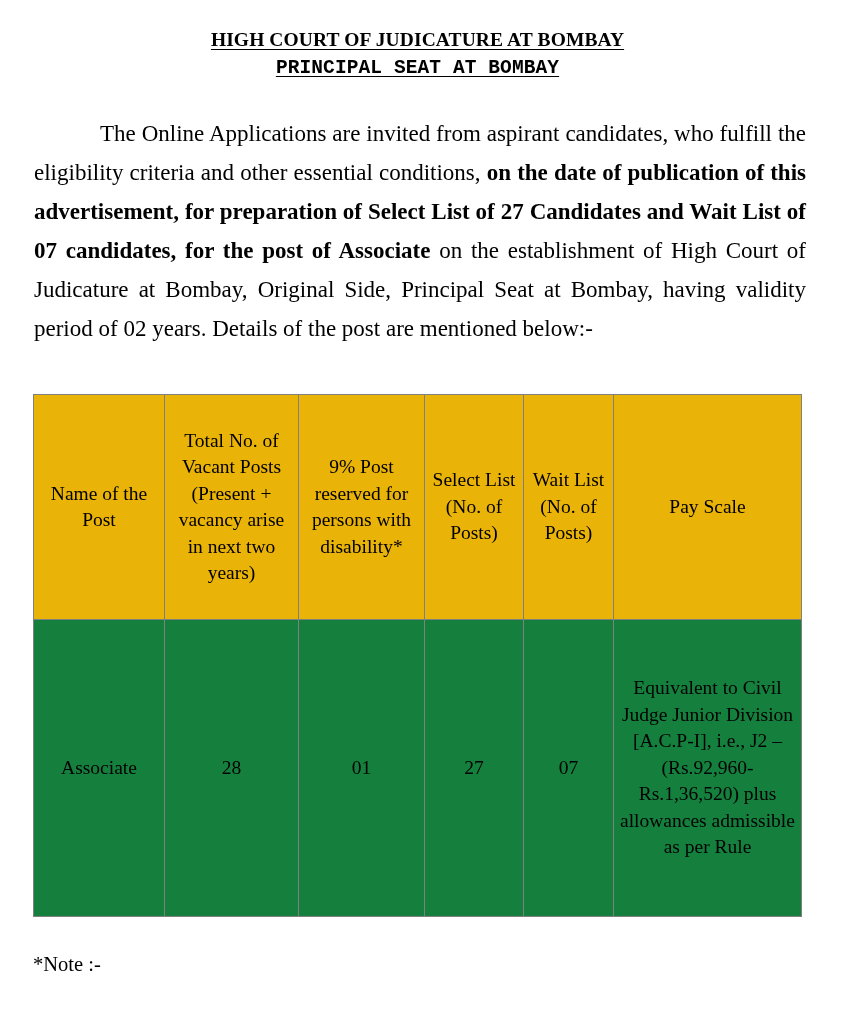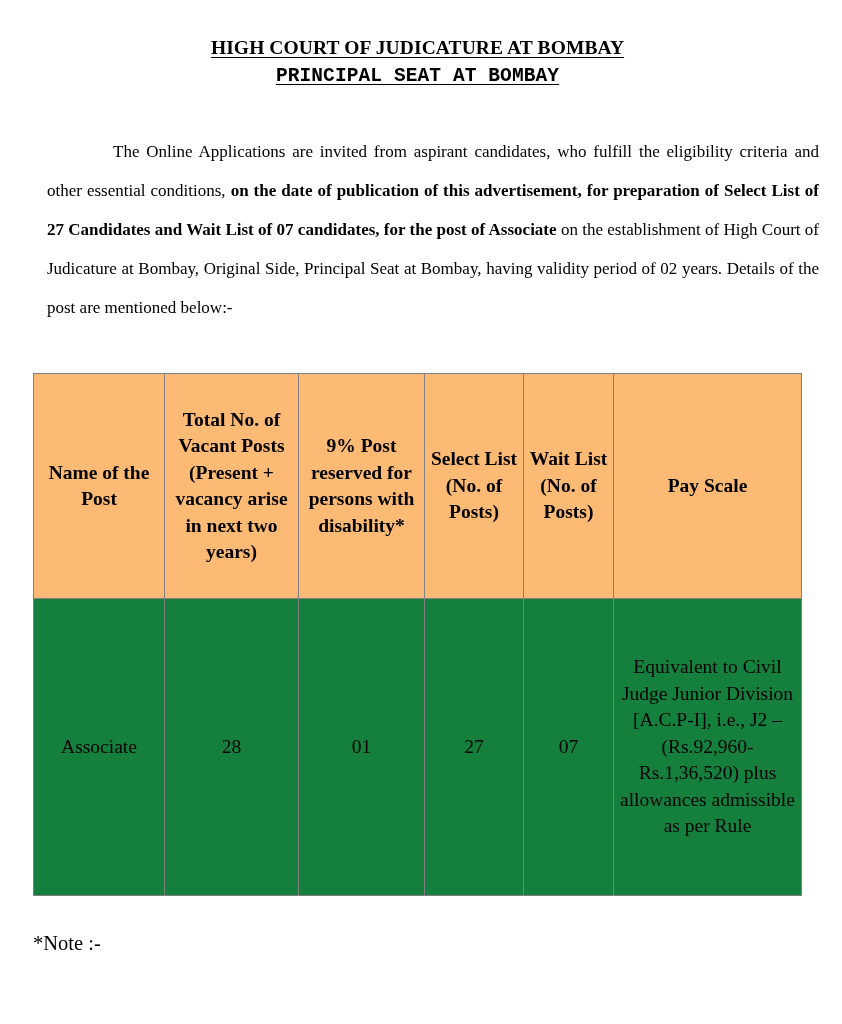--- a/index.html
+++ b/index.html
@@ -24,40 +24,40 @@
     position: relative;
   }
 
   
   .doc-heading {
     text-align: center;
     font-weight: bold;
     font-size: 19.5px;
     line-height: 28px;
     letter-spacing: 0.1px;
-    margin: 12px;
+    margin: 4px;
   }
   .doc-heading .hline {
     display: inline-block;
     text-decoration: underline;
     text-underline-offset: 2.5px;
     text-decoration-thickness: 1.4px;
   }
   .heading-line-2 {
     margin-top: 0px;
     font-family: Liberation Mono, monospace;
   }
 
   
   .intro-para {
-    margin: 14px;
+    margin: 1px;
     padding: 0;
     text-align: justify;
     text-justify: inter-word;
-    font-size: 17px;
+    font-size: 23px;
     line-height: 39px;
     text-indent: 66px;
     padding-top: 28px;
     width: 772px;
   }
   .intro-para b {
     font-weight: bold;
   }
 
   
@@ -73,22 +73,22 @@
   table.post-table th,
   table.post-table td {
     border: 1.3px solid #808080;
     vertical-align: middle;
     text-align: center;
     font-size: 19.5px;
     line-height: 26.5px;
     padding: 4px 5px;
   }
   table.post-table thead th {
-    background: #fdba74;
-    font-weight: bold;
+    background: #eab308;
+    font-weight: normal;
     height: 216px;
   }
   table.post-table tbody td {
     background: #15803d;
     font-weight: normal;
     height: 288px;
   }
   .col-name   { width: 131px; }
   .col-total  { width: 134px; }
   .col-four   { width: 126px; }

